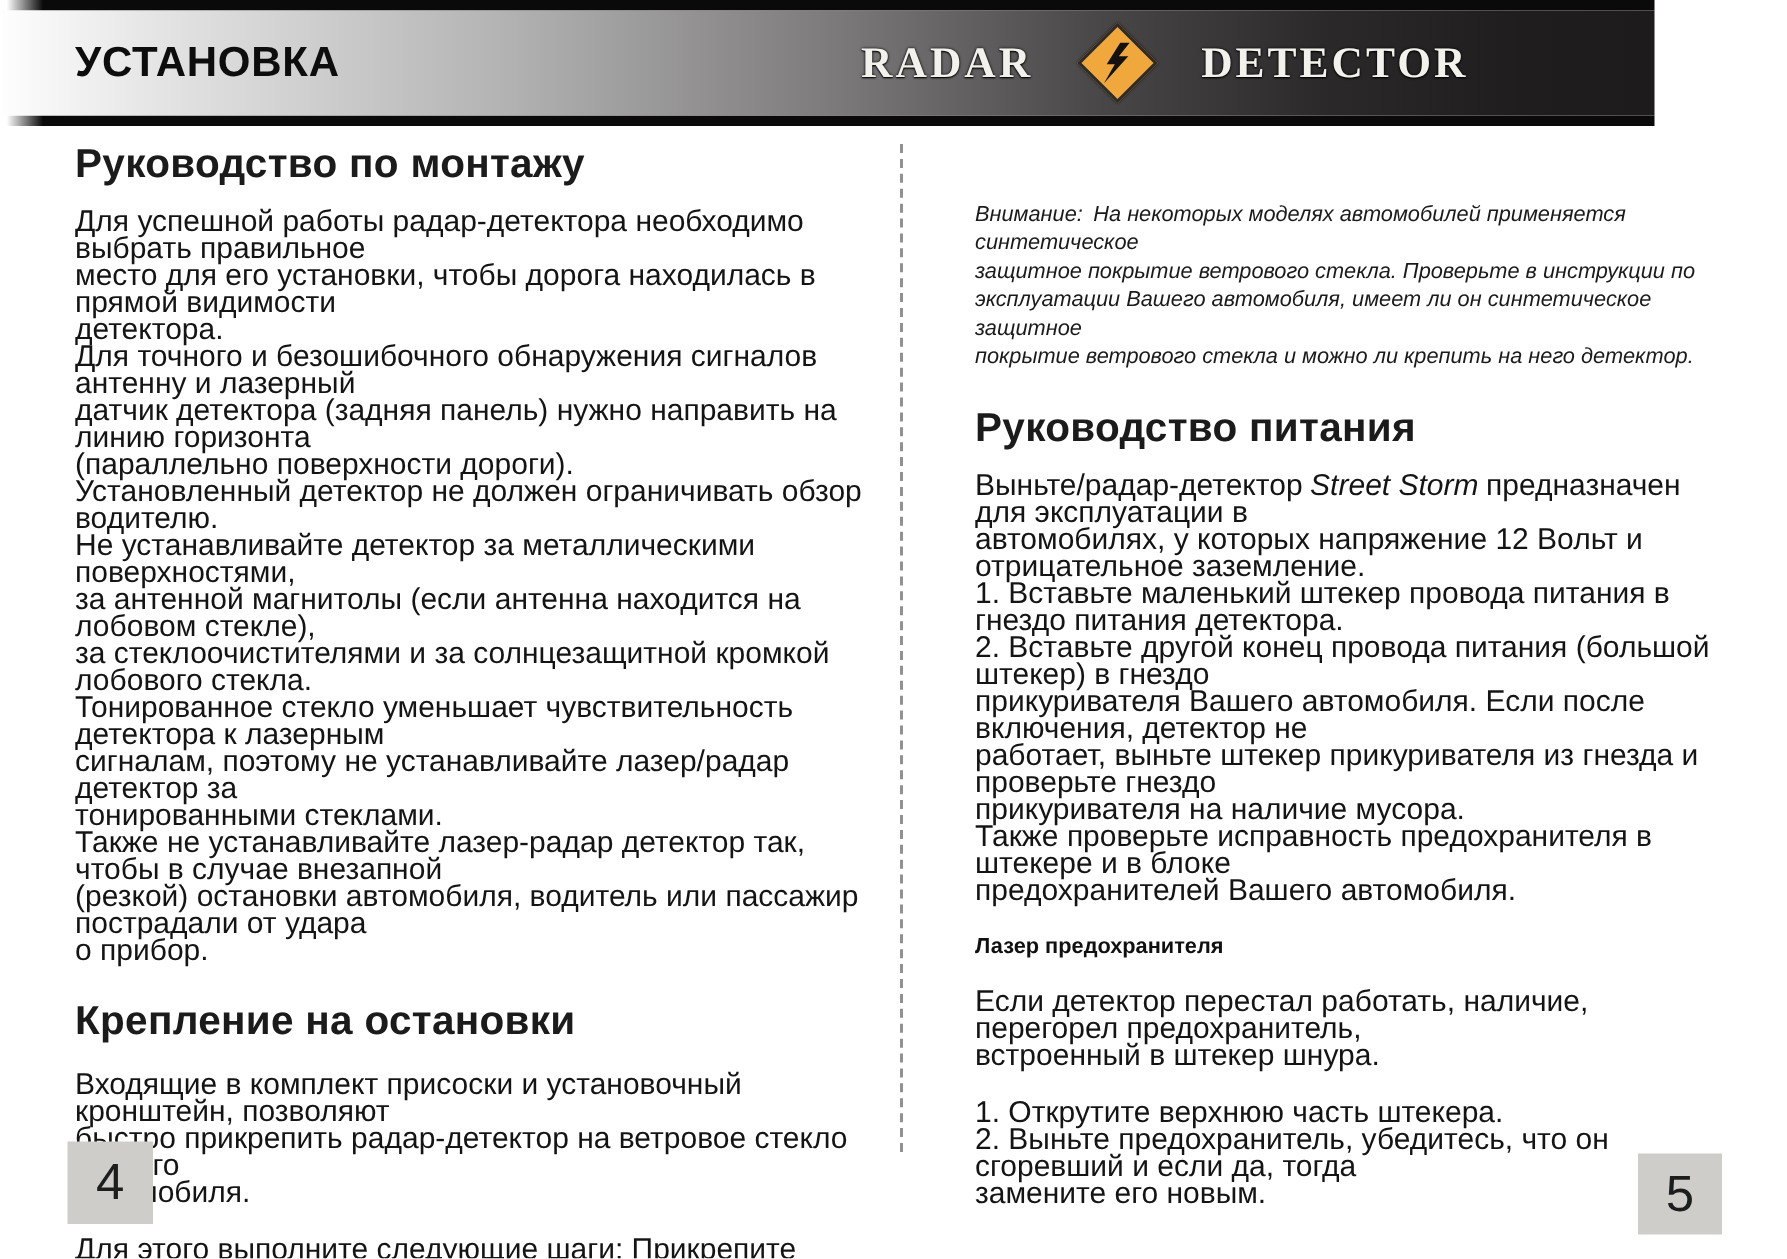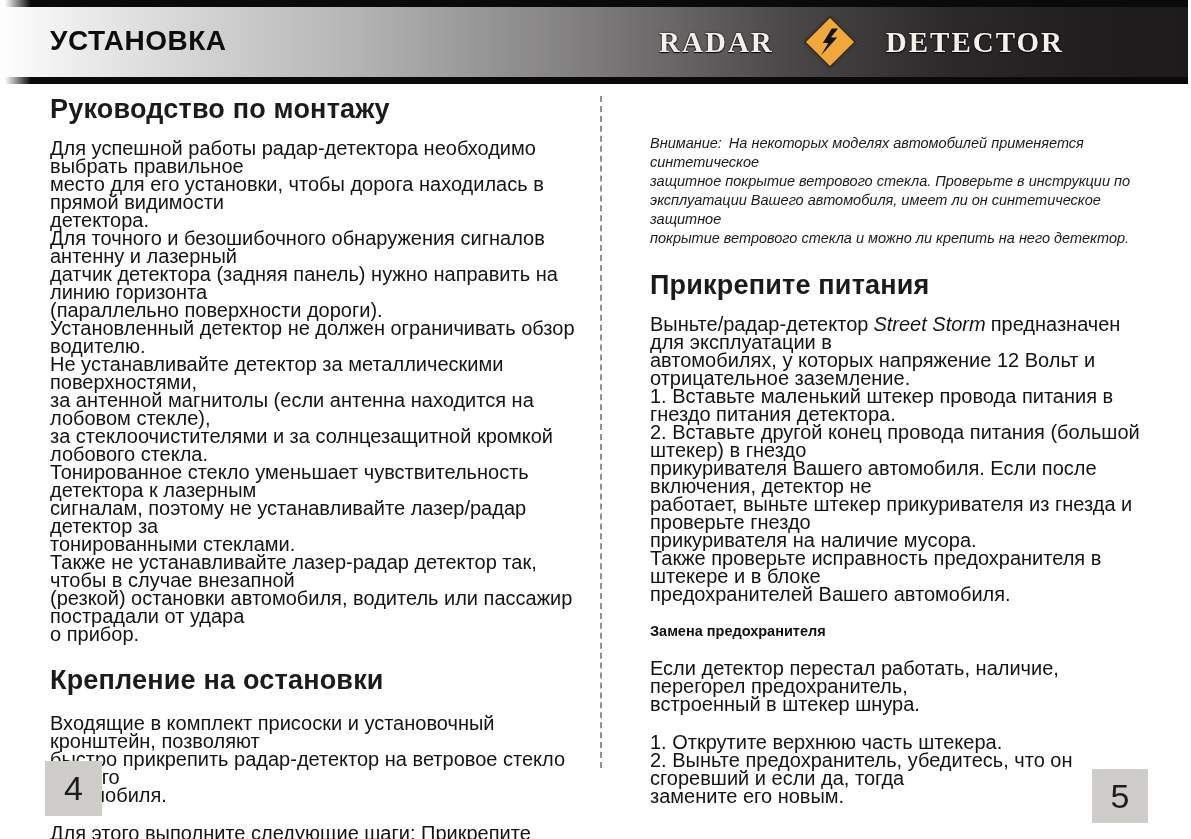--- a/index.html
+++ b/index.html
@@ -2,21 +2,21 @@
 <html><head>
 <meta charset="utf-8">
 <style>
   html,body { margin:0; padding:0; background:#fff; }
   .spread {
     position:relative; width:1191px; height:839px; background:#ffffff;
     font-family:"Liberation Sans", sans-serif; overflow:hidden;
   }
 
   
-  .header { position:absolute; left:0; top:0; width:1188px; height:84px;text-align:center; }
+  .header { position:absolute; left:0; top:0; width:1103px; height:84px;text-align:center; }
   .header-stripe {
     height:7px; width:100%;
     background:linear-gradient(to right, #ffffff 0%, #ffffff 0.4%, #0a0a0a 2.6%, #0a0a0a 100%);
   }
   .header-band {
     position:relative; height:70px; width:100%;
     background:linear-gradient(to right, #fefefe 0%, #e3e3e3 10%, #b5b4b4 30%,
                #7d7b7b 50%, #4a4848 66%, #2b2929 80%, #1f1d1d 92%, #1d1b1b 100%);
   }
   .section-title {
@@ -126,32 +126,32 @@
 3. Для коррекции угла обнаружения Вы можете слегка согнуть или
 разогнуть кронштейн </span><span class="b">(только при снятом с кронштейна ветровое!)</span><span>.</span></p>
   </section>
 
   <section class="col-right">
     <p class="warning-text mt40"><span class="bi warning-label">Внимание:</span><span>На некоторых моделях автомобилей применяется синтетическое
 защитное покрытие ветрового стекла. Проверьте в инструкции по
 эксплуатации Вашего автомобиля, имеет ли он синтетическое защитное
 покрытие ветрового стекла и можно ли крепить на него детектор.</span></p>
 
-    <h2 class="section-heading mt22">Прикрепите питания</h2>
+    <h2 class="section-heading mt22">Руководство питания</h2>
     <p class="body-text mt14"><span>Выньте/радар-детектор</span><span class="bi brand-name">Street Storm</span><span>предназначен для эксплуатации в
 автомобилях, у которых напряжение 12 Вольт и отрицательное заземление.
 1. Вставьте маленький штекер провода питания в гнездо питания детектора.
 2. Вставьте другой конец провода питания (большой штекер) в гнездо
 прикуривателя Вашего автомобиля. Если после включения, детектор не
 работает, выньте штекер прикуривателя из гнезда и проверьте гнездо
 прикуривателя на наличие мусора.
 Также проверьте исправность предохранителя в штекере и в блоке
 предохранителей Вашего автомобиля.</span></p>
 
-    <h3 class="subheading">Замена предохранителя</h3>
+    <h3 class="subheading">Лазер предохранителя</h3>
     <p class="body-text">Если детектор перестал работать, наличие, перегорел предохранитель,
 встроенный в штекер шнура.</p>
     <p class="body-text mt18">1. Открутите верхнюю часть штекера.
 2. Выньте предохранитель, убедитесь, что он сгоревший и если да, тогда
 замените его новым.</p>
   </section>
 
   <div class="divider"></div>
 
   <div class="page-num left">4</div>

